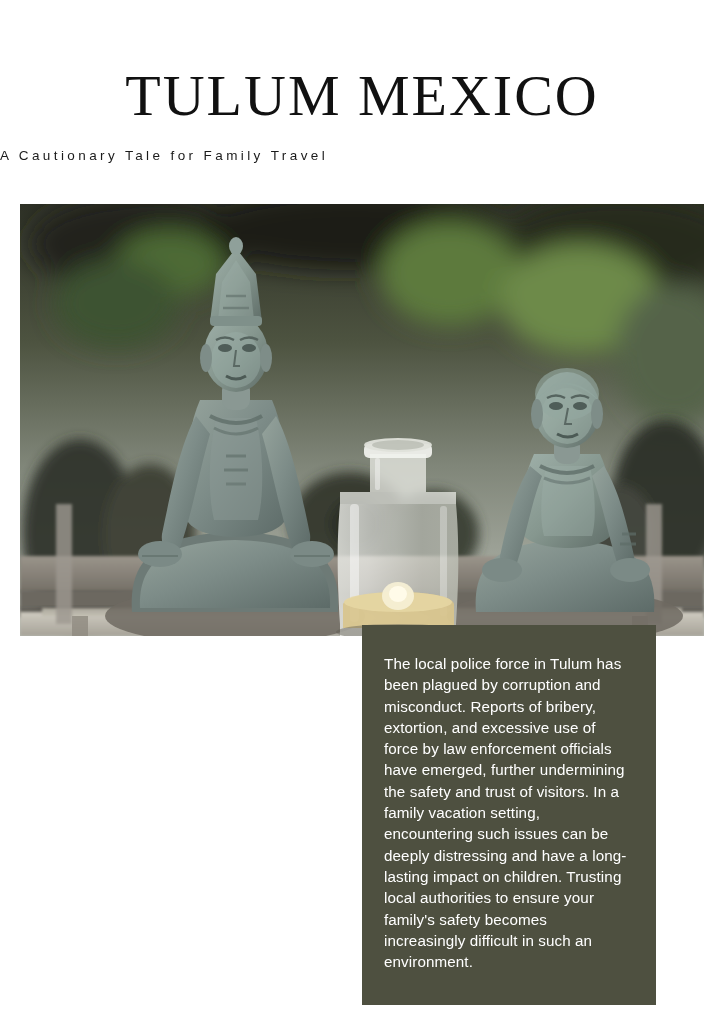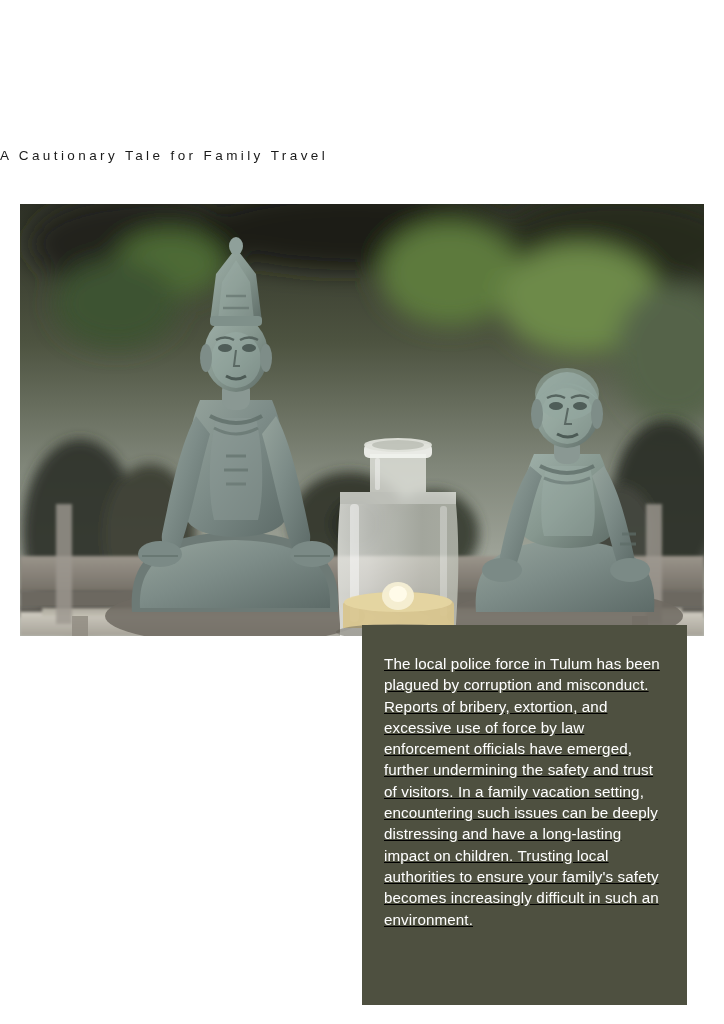--- a/index.html
+++ b/index.html
@@ -65,41 +65,41 @@
     display: block;
     width: 684px;
     height: 432px;
   }
 
   
   .text-panel {
     position: absolute;
     left: 362px;
     top: 625px;
-    width: 325px;
+    width: 294px;
     height: 380px;
     background: #4e5040;
     box-sizing: border-box;
     padding: 28px 26px 20px 22px;
-    text-decoration: underline;
   }
   .text-panel p {
     margin: 0;
     color: #ffffff;
     font-family: "Liberation Sans", sans-serif;
     font-size: 15.2px;
     line-height: 21.3px;
     letter-spacing: 0.1px;
   }
 </style>
 </head>
 <body>
 
 <div class="page">
 
+  <div class="title">TULUM MEXICO</div>
   <div class="subtitle">A Cautionary Tale for Family Travel</div>
 
   <div class="photo">
     <svg viewBox="0 0 684 432" preserveAspectRatio="none">
       <defs>
         <linearGradient id="bgGrad" x1="0" y1="0" x2="0" y2="1">
           <stop offset="0%" stop-color="#2e3126"></stop>
           <stop offset="32%" stop-color="#4d5340"></stop>
           <stop offset="60%" stop-color="#7f8578"></stop>
           <stop offset="100%" stop-color="#b9bdb4"></stop>

